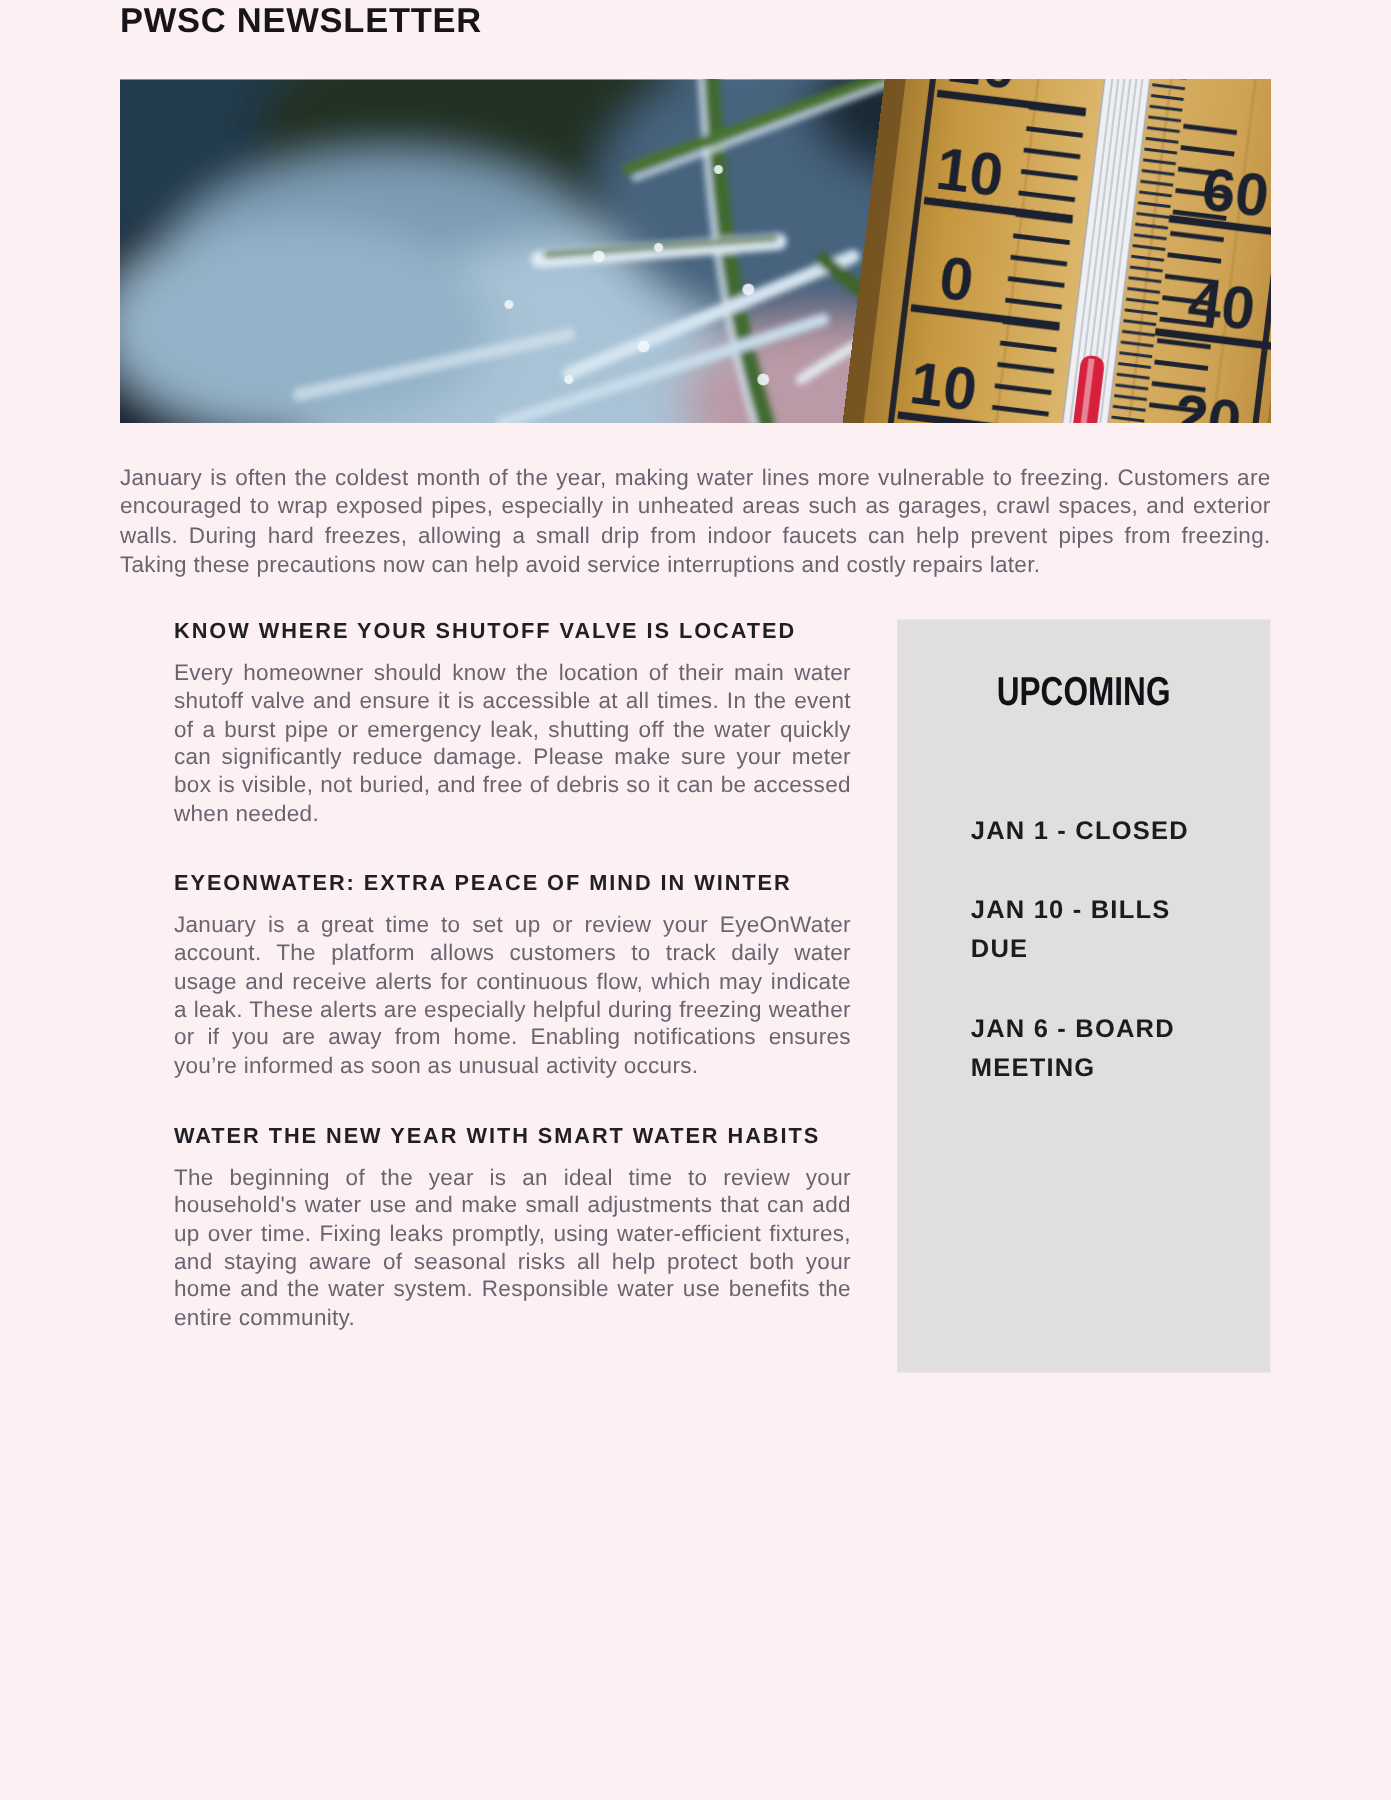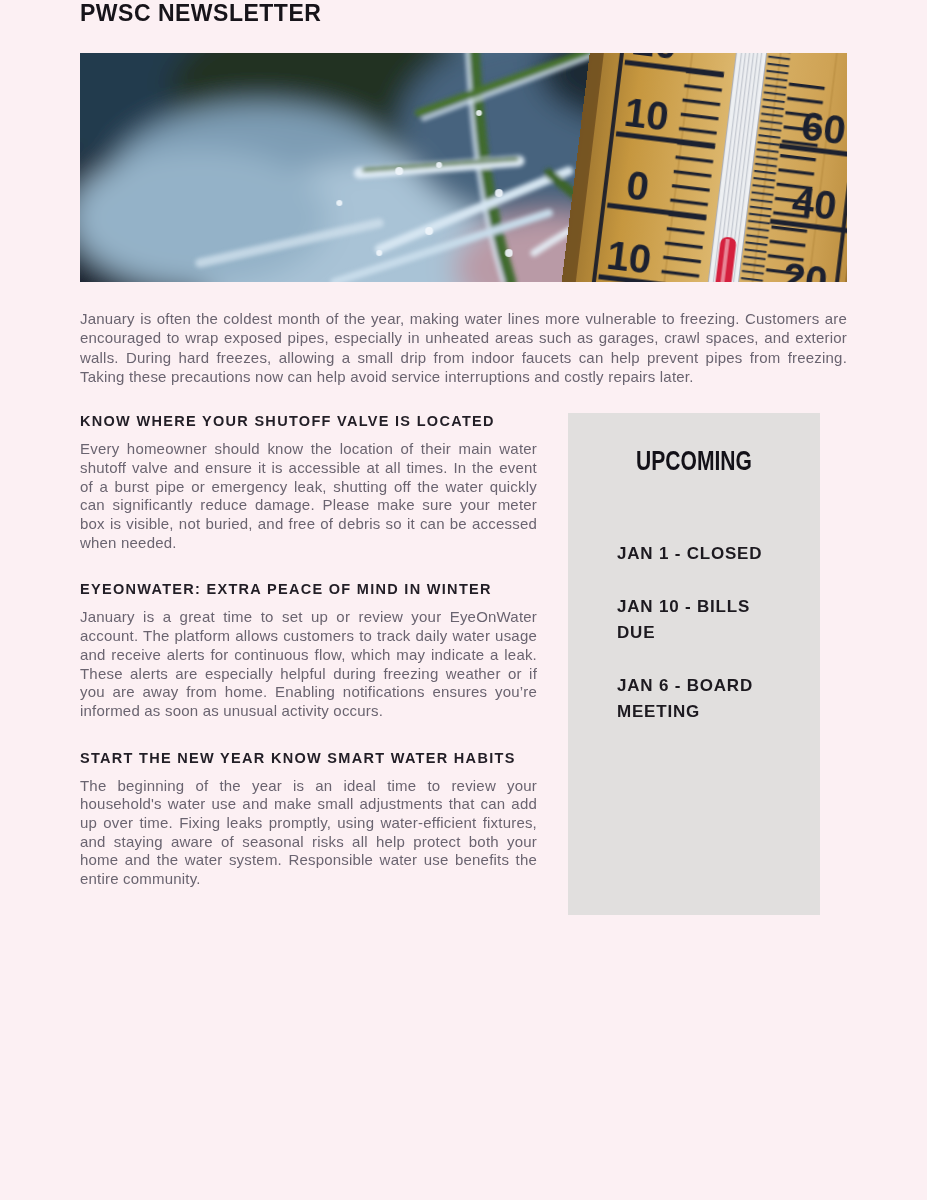--- a/index.html
+++ b/index.html
@@ -25,21 +25,21 @@
   figure.hero{
     margin:26px 0 0;width:767px;height:229px;overflow:hidden;
     background:#56789a;
   }
   figure.hero svg{display:block;width:100%;height:100%;}
   .intro{
     margin:27px 0 0;width:767px;
     font-size:15px;line-height:19.3px;letter-spacing:.2px;
     color:#6a6470;text-align:justify;
   }
-  .columns{display:flex;align-items:flex-start;margin-top:27px;}
+  .columns{display:flex;align-items:flex-start;margin-top:27px;margin-left:36px;}
   .articles{width:457px;margin-right:31px;}
   .article h2{
     margin:0 0 11px;font-size:14.5px;font-weight:700;letter-spacing:1.3px;
     color:#221e26;
   }
   .article p{
     margin:0 0 29px;font-size:15px;line-height:18.7px;letter-spacing:.2px;
     color:#6a6470;text-align:justify;
   }
   aside.sidebar{
@@ -216,21 +216,21 @@
     <div class="articles">
       <div class="article">
         <h2>KNOW WHERE YOUR SHUTOFF VALVE IS LOCATED</h2>
         <p>Every homeowner should know the location of their main water shutoff valve and ensure it is accessible at all times. In the event of a burst pipe or emergency leak, shutting off the water quickly can significantly reduce damage. Please make sure your meter box is visible, not buried, and free of debris so it can be accessed when needed.</p>
       </div>
       <div class="article">
         <h2>EYEONWATER: EXTRA PEACE OF MIND IN WINTER</h2>
         <p>January is a great time to set up or review your EyeOnWater account. The platform allows customers to track daily water usage and receive alerts for continuous flow, which may indicate a leak. These alerts are especially helpful during freezing weather or if you are away from home. Enabling notifications ensures you’re informed as soon as unusual activity occurs.</p>
       </div>
       <div class="article">
-        <h2>START THE NEW YEAR KNOW SMART WATER HABITS</h2>
+        <h2>WATER THE NEW YEAR WITH SMART WATER HABITS</h2>
         <p>The beginning of the year is an ideal time to review your household's water use and make small adjustments that can add up over time. Fixing leaks promptly, using water-efficient fixtures, and staying aware of seasonal risks all help protect both your home and the water system. Responsible water use benefits the entire community.</p>
       </div>
     </div>
 
     <aside class="sidebar">
       <h2 class="sidebar-title">UPCOMING</h2>
       <div class="events">
         <div class="event">JAN 1 - CLOSED</div>
         <div class="event">JAN 10 - BILLS DUE</div>
         <div class="event">JAN 6 - BOARD MEETING</div>

